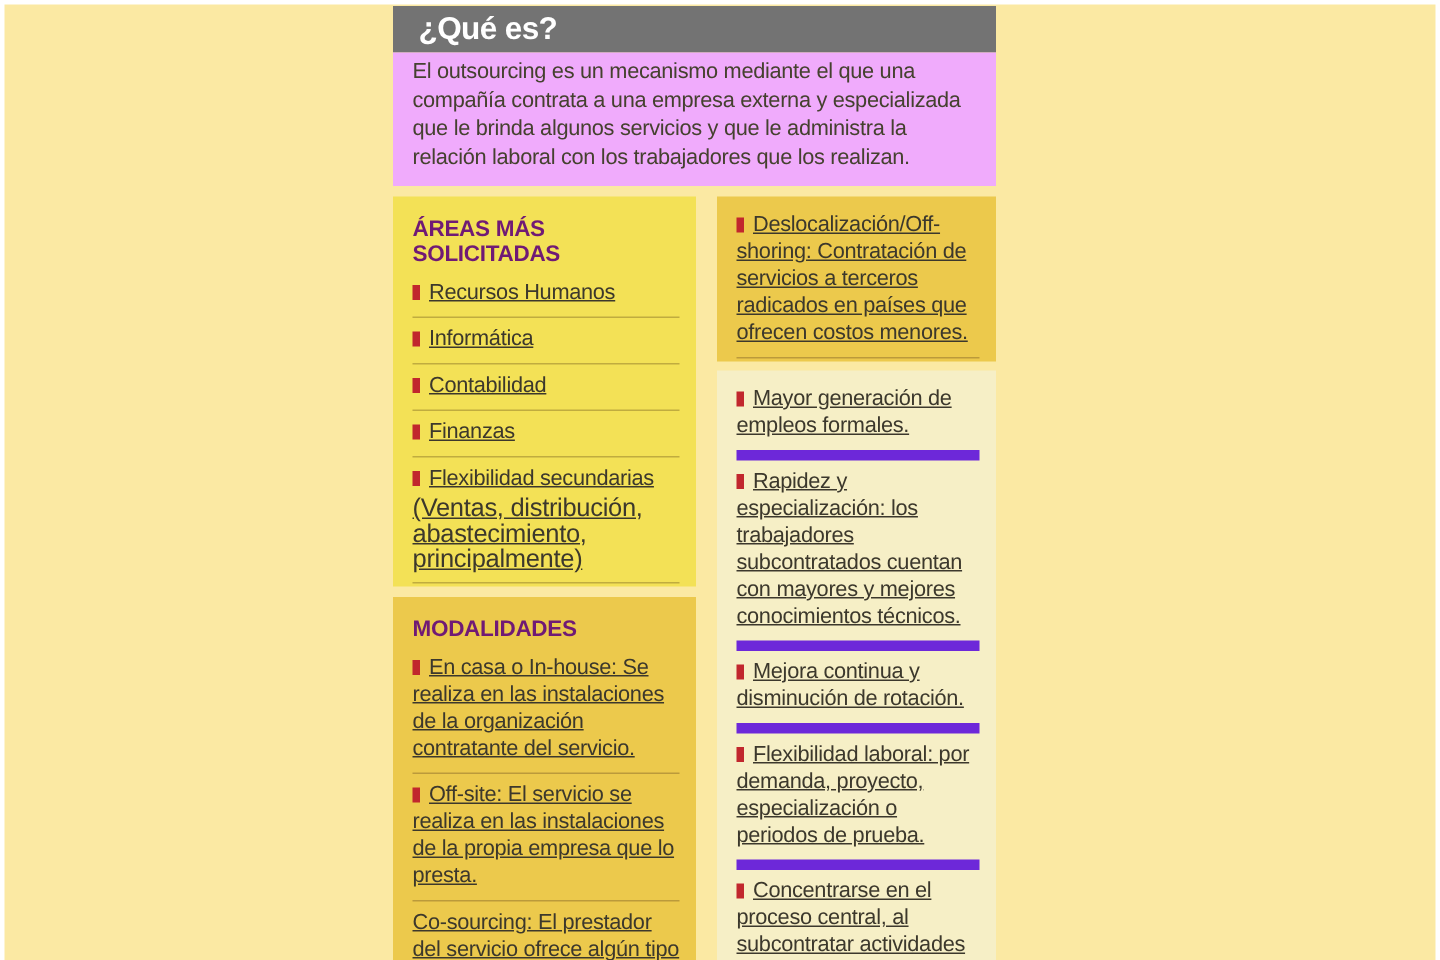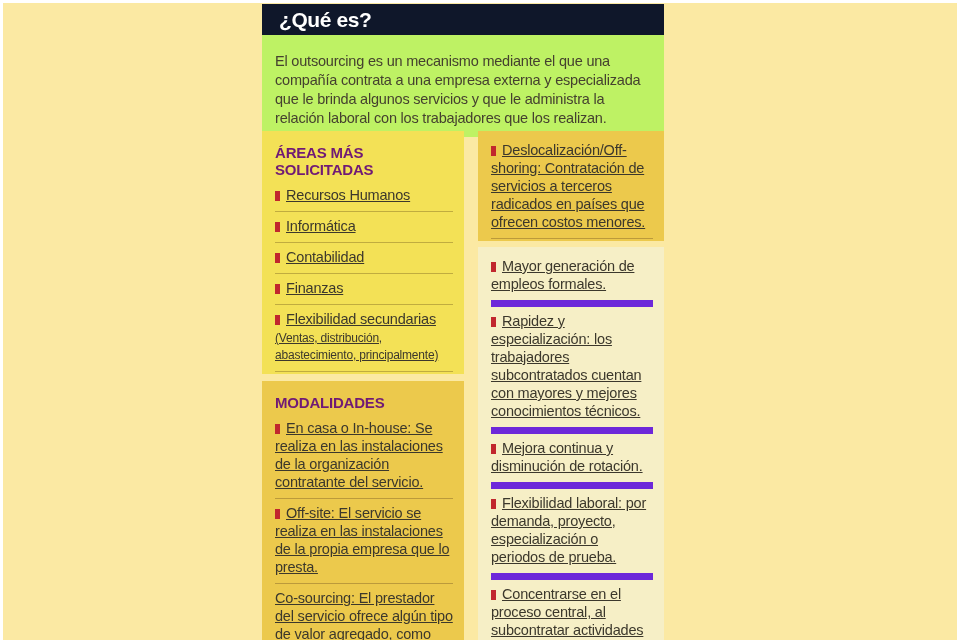--- a/index.html
+++ b/index.html
@@ -6,30 +6,30 @@
   .canvas {
     position:relative; width:960px; height:640px; overflow:hidden;
     background:#ffffff;
     font-family:"Liberation Sans", sans-serif;
   }
   .page-bg { position:absolute; left:3px; top:3px; right:3px; bottom:0; background:#fbe9a3; }
 
   .content { position:absolute; left:262px; top:4px; width:402px; }
 
   .header-bar {
-    height:31px; background:#0f172a; display:flex; align-items:center;
+    height:31px; background:#737373; display:flex; align-items:center;
     padding-left:17px; box-sizing:border-box;
   }
   .header-title {
     color:#ffffff; font-size:21px; font-weight:bold; letter-spacing:-0.4px;
   }
 
   .intro-box {
-    background:#bef264; color:#45412f;
-    padding:17px 12px 9px 13px;
+    background:#f0abfc; color:#45412f;
+    padding:4px 12px 9px 13px;
     font-size:14.5px; line-height:19px; letter-spacing:-0.2px;
   }
 
   .col { position:absolute; box-sizing:border-box; }
   .col-left  { left:262px; top:131px; width:202px; }
   .col-right { left:478px; top:131px; width:186px; }
 
   .panel { box-sizing:border-box; padding:5px 11px 2px 13px; }
   .panel-yellow { background:#f3e156; }
   .panel-gold   { background:#ecc94c; }
@@ -49,21 +49,21 @@
     color:#3c382c; letter-spacing:-0.2px;text-decoration:underline;
   }
   .panel-yellow .item { border-bottom:1px solid #c0ac3f; }
   .panel-gold   .item { border-bottom:1px solid #bb9a3b; }
   .panel-cream  .item { border-bottom:7px solid #6d28d9; }
 
   .bullet {
     display:inline-block; width:5px; height:10px; background:#c1272d;
     margin-right:6px; vertical-align:-1px;
   }
-  .item-note { display:block; font-size:12px; line-height:17px; color:#3c382c; margin-top:2px; }
+  .item-note { display:block; font-size:17px; line-height:17px; color:#3c382c; margin-top:2px; }
 </style>
 </head>
 <body>
 
 <div class="canvas">
   <div class="page-bg"></div>
 
   <div class="content">
     <div class="header-bar">
       <span class="header-title">¿Qué es?</span>

